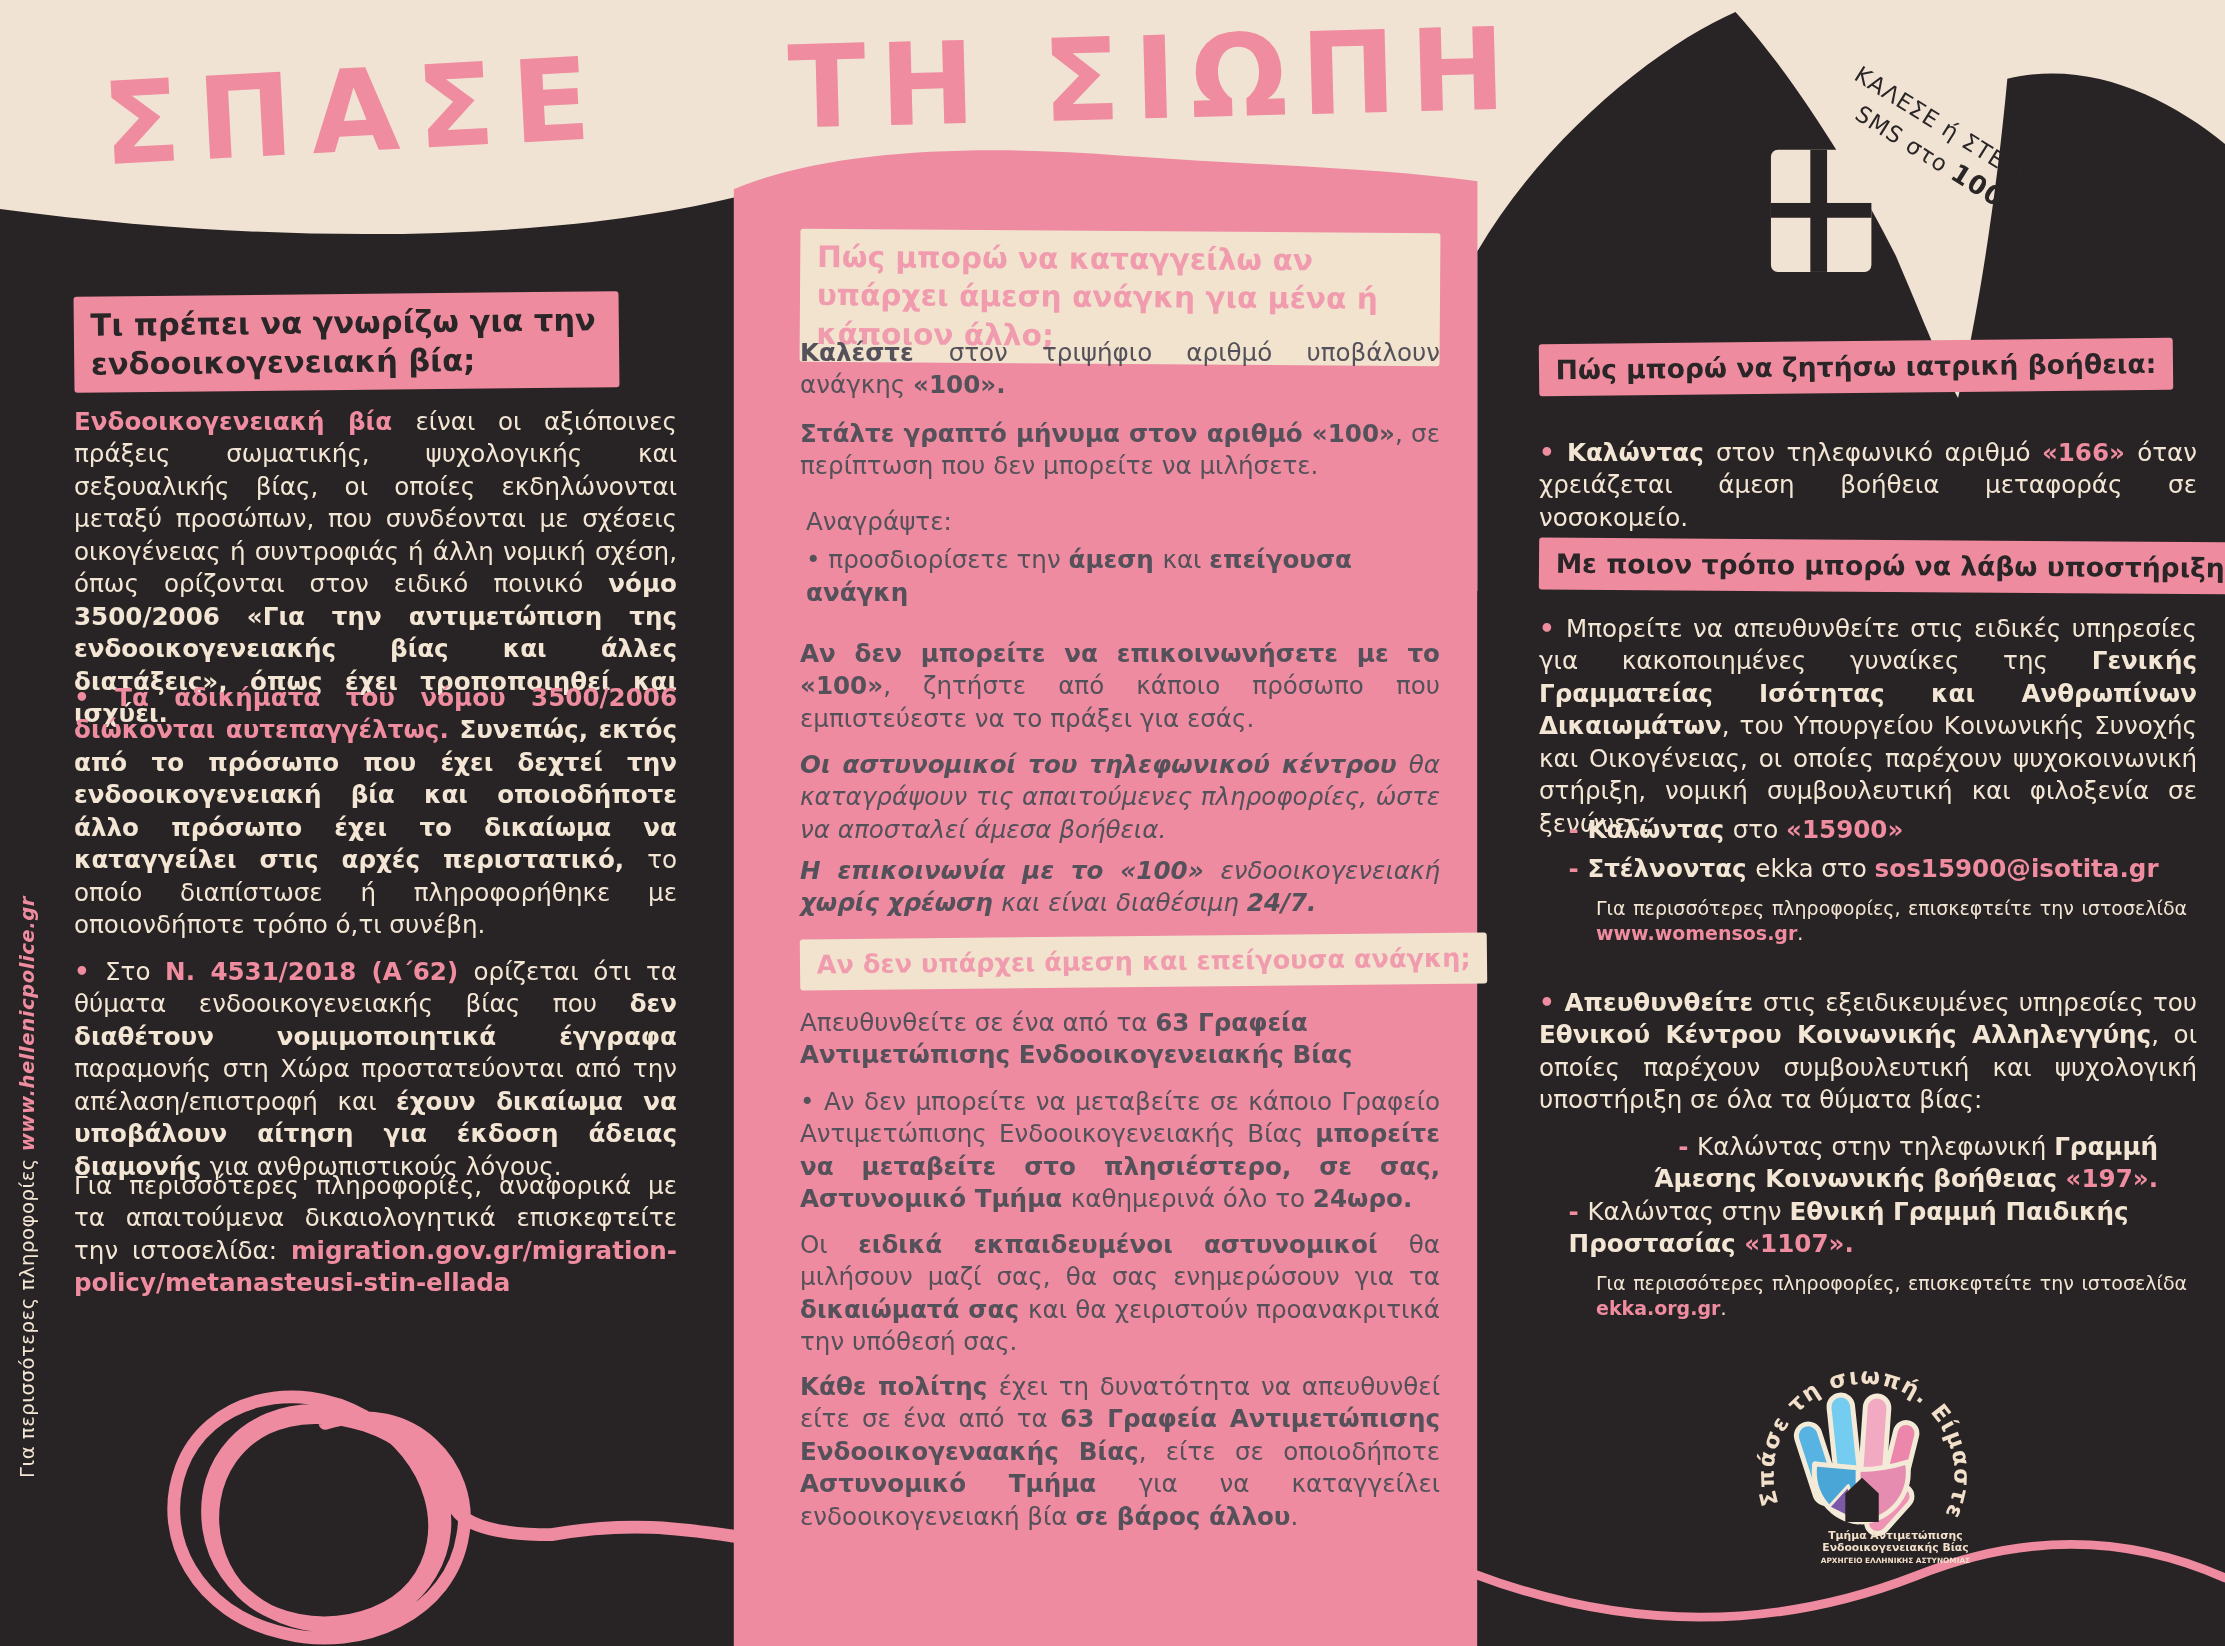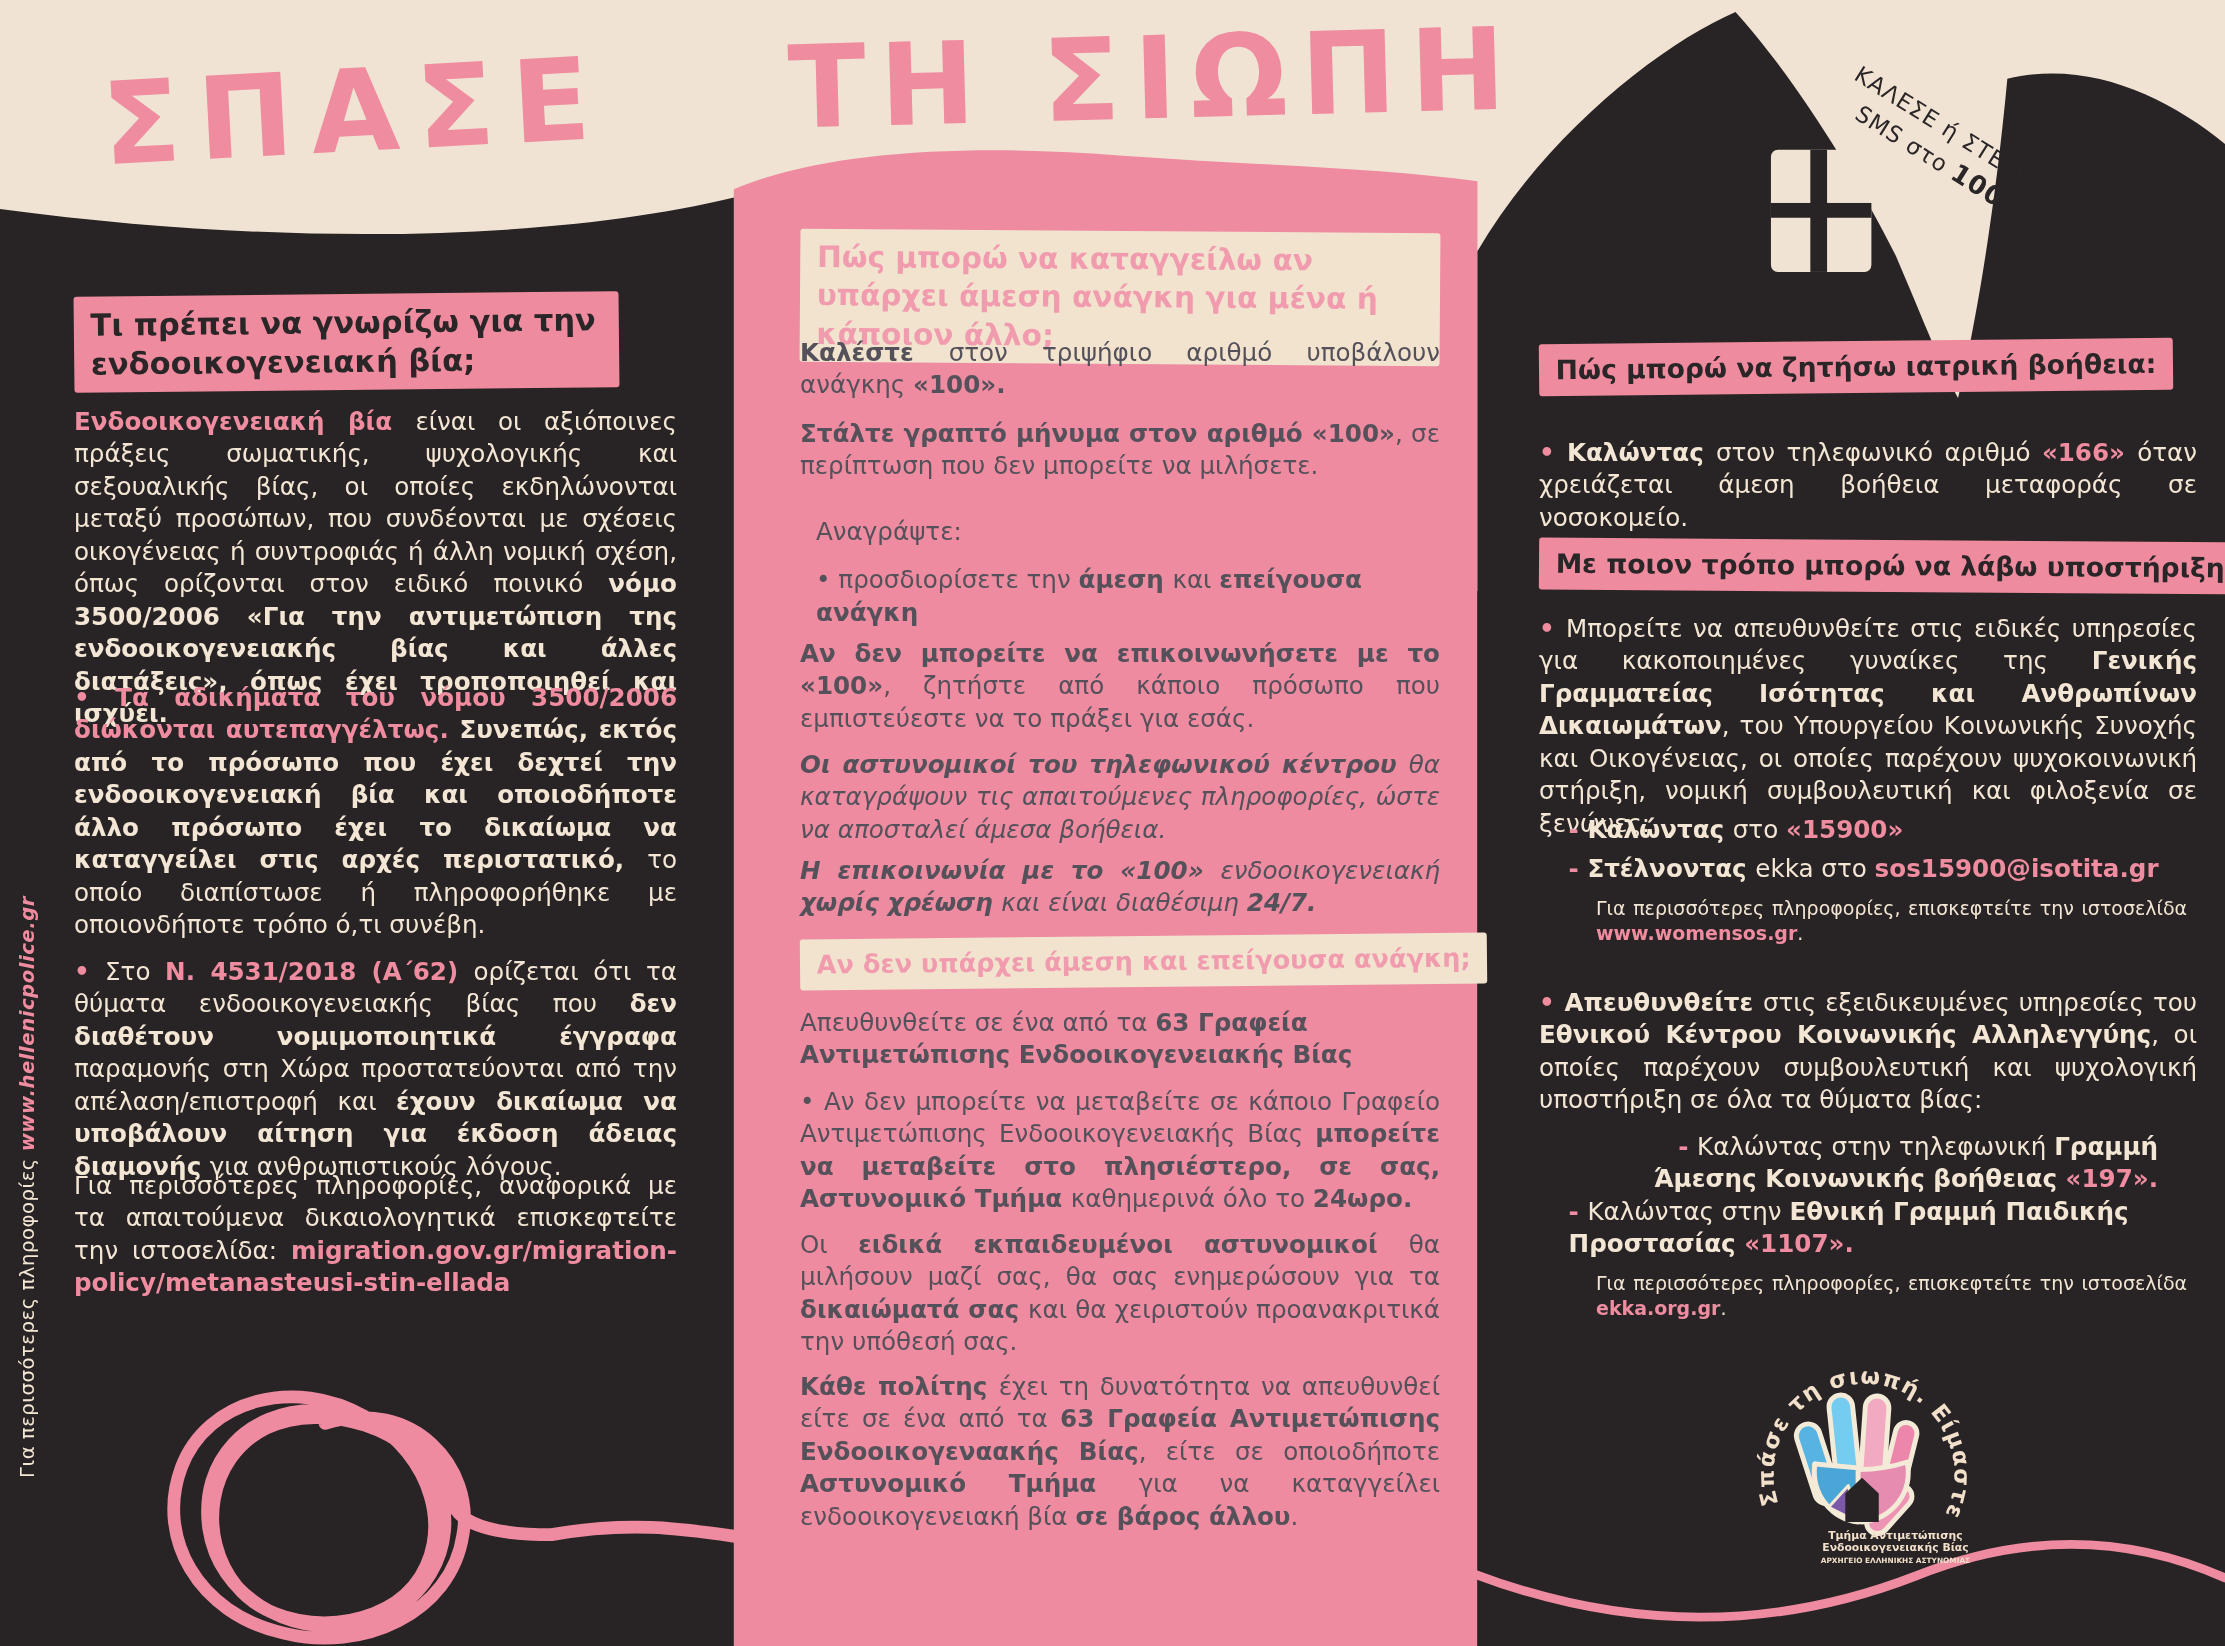--- a/index.html
+++ b/index.html
@@ -34,21 +34,21 @@
   .tilt-l{transform:rotate(-0.6deg);}
   .tilt-r{transform:rotate(0.4deg);}
 
   
   .b{font-weight:bold;}
   .pk{color:#ef8ca0;font-weight:bold;}
   .i{font-style:italic;}
   .bi{font-style:italic;font-weight:bold;}
   .indent1{left:29.6px;}
   .indent2{left:57px;font-size:19px;right:9.9px;}
-  .li{margin:16px;}
+  .li{margin:6px;}
 
   
   #side-note{position:absolute;left:15.8px;top:1478px;z-index:2;
     transform:rotate(-90deg);transform-origin:0 0;white-space:nowrap;
     color:#f3e6d4;font-size:19.7px;letter-spacing:0.5px;}
   #side-note .pk{font-style:italic;}
 
   
   #logo{position:absolute;left:1746px;top:1342px;z-index:2;}
 </style>

